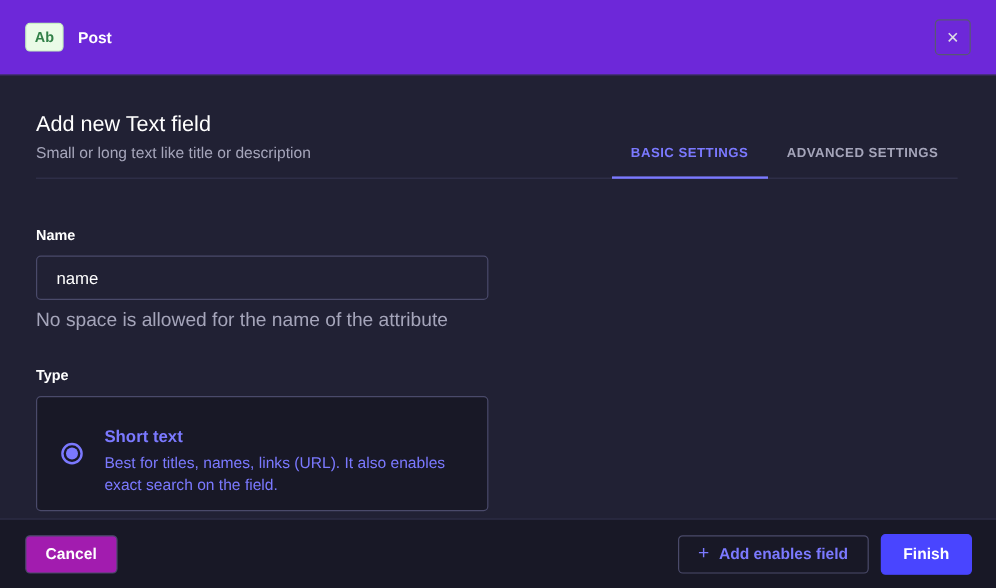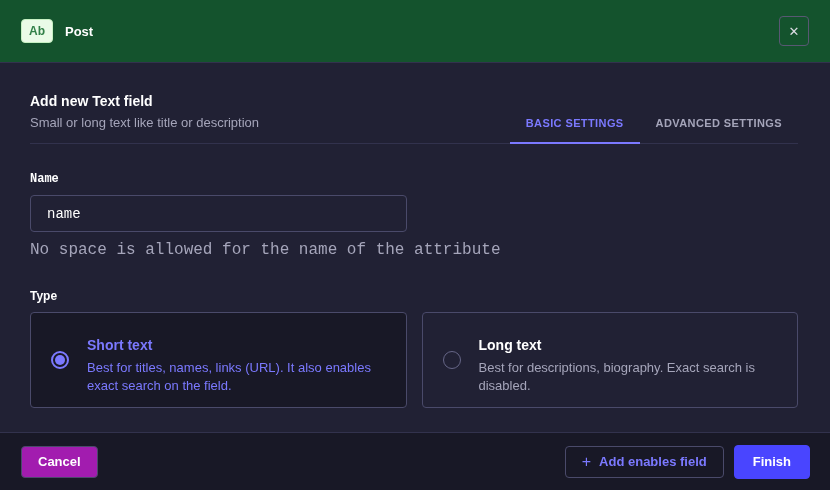--- a/index.html
+++ b/index.html
@@ -8,21 +8,21 @@
     font-family: "Liberation Sans", sans-serif;
     background: #212134;
     color: #ffffff;
     overflow: hidden;
   }
   .modal { width: 830px; height: 490px; display: flex; flex-direction: column; }
 
   
   .modal-header {
     height: 63px; flex: 0 0 63px;
-    background: #14532d;
+    background: #6d28d9;
     border-bottom: 1px solid #32324d;
     display: flex; align-items: center;
     padding: 0 21px;
   }
   .attr-badge {
     width: 32px; height: 24px;
     background: #eafbe7;
     border: 1px solid #c6f0c2;
     border-radius: 4px;
     color: #328048;
@@ -43,38 +43,38 @@
   }
 
   
   .modal-body { flex: 1 1 auto; background: #212134; padding: 30px 32px 0 30px; }
 
   .title-row {
     display: flex; justify-content: space-between; align-items: flex-end;
     border-bottom: 1px solid #32324d;
   }
   .titles { padding-bottom: 13px; }
-  .dialog-title { font-size: 14px; font-weight: bold; color: #ffffff; }
+  .dialog-title { font-size: 18px; font-weight: normal; color: #ffffff; }
   .dialog-subtitle { margin-top: 6px; font-size: 13px; color: #a5a5ba; }
 
   .tabs { display: flex; margin-bottom: -1px; }
   .tab {
     padding: 14px 16px 13px 16px;
     font-size: 11px; font-weight: bold; letter-spacing: 0.4px;
     color: #a5a5ba;
     border-bottom: 2px solid transparent;
     cursor: pointer;
     background: transparent; border-top: none; border-left: none; border-right: none;
     font-family: inherit;
   }
   .tab.active { color: #7b79ff; border-bottom-color: #7b79ff; text-align: right; }
 
   .field-label { font-size: 12px; font-weight: bold; color: #ffffff; }
 
-  .name-section { margin-top: 25px; font-family: Liberation Mono, monospace; }
+  .name-section { margin-top: 38px; }
   .text-input {
     display: block;
     margin-top: 8px;
     width: 377px; height: 37px;
     background: #212134;
     border: 1px solid #4a4a6a;
     border-radius: 4px;
     color: #ffffff;
     font-size: 14px;
     font-family: inherit;
@@ -188,27 +188,20 @@
       <div class="option-grid">
 
         <div class="option-card selected">
           <span class="radio"></span>
           <div class="option-text">
             <div class="option-title">Short text</div>
             <div class="option-desc">Best for titles, names, links (URL). It also enables exact search on the field.</div>
           </div>
         </div>
 
-        <div class="option-card">
-          <span class="radio"></span>
-          <div class="option-text">
-            <div class="option-title">Long text</div>
-            <div class="option-desc">Best for descriptions, biography. Exact search is disabled.</div>
-          </div>
-        </div>
 
       </div>
     </div>
   </div>
 
   <div class="modal-footer">
     <button class="btn btn-tertiary">Cancel</button>
     <button class="btn btn-secondary">
       <span class="plus-icon">+</span>
       <span>Add enables field</span>

